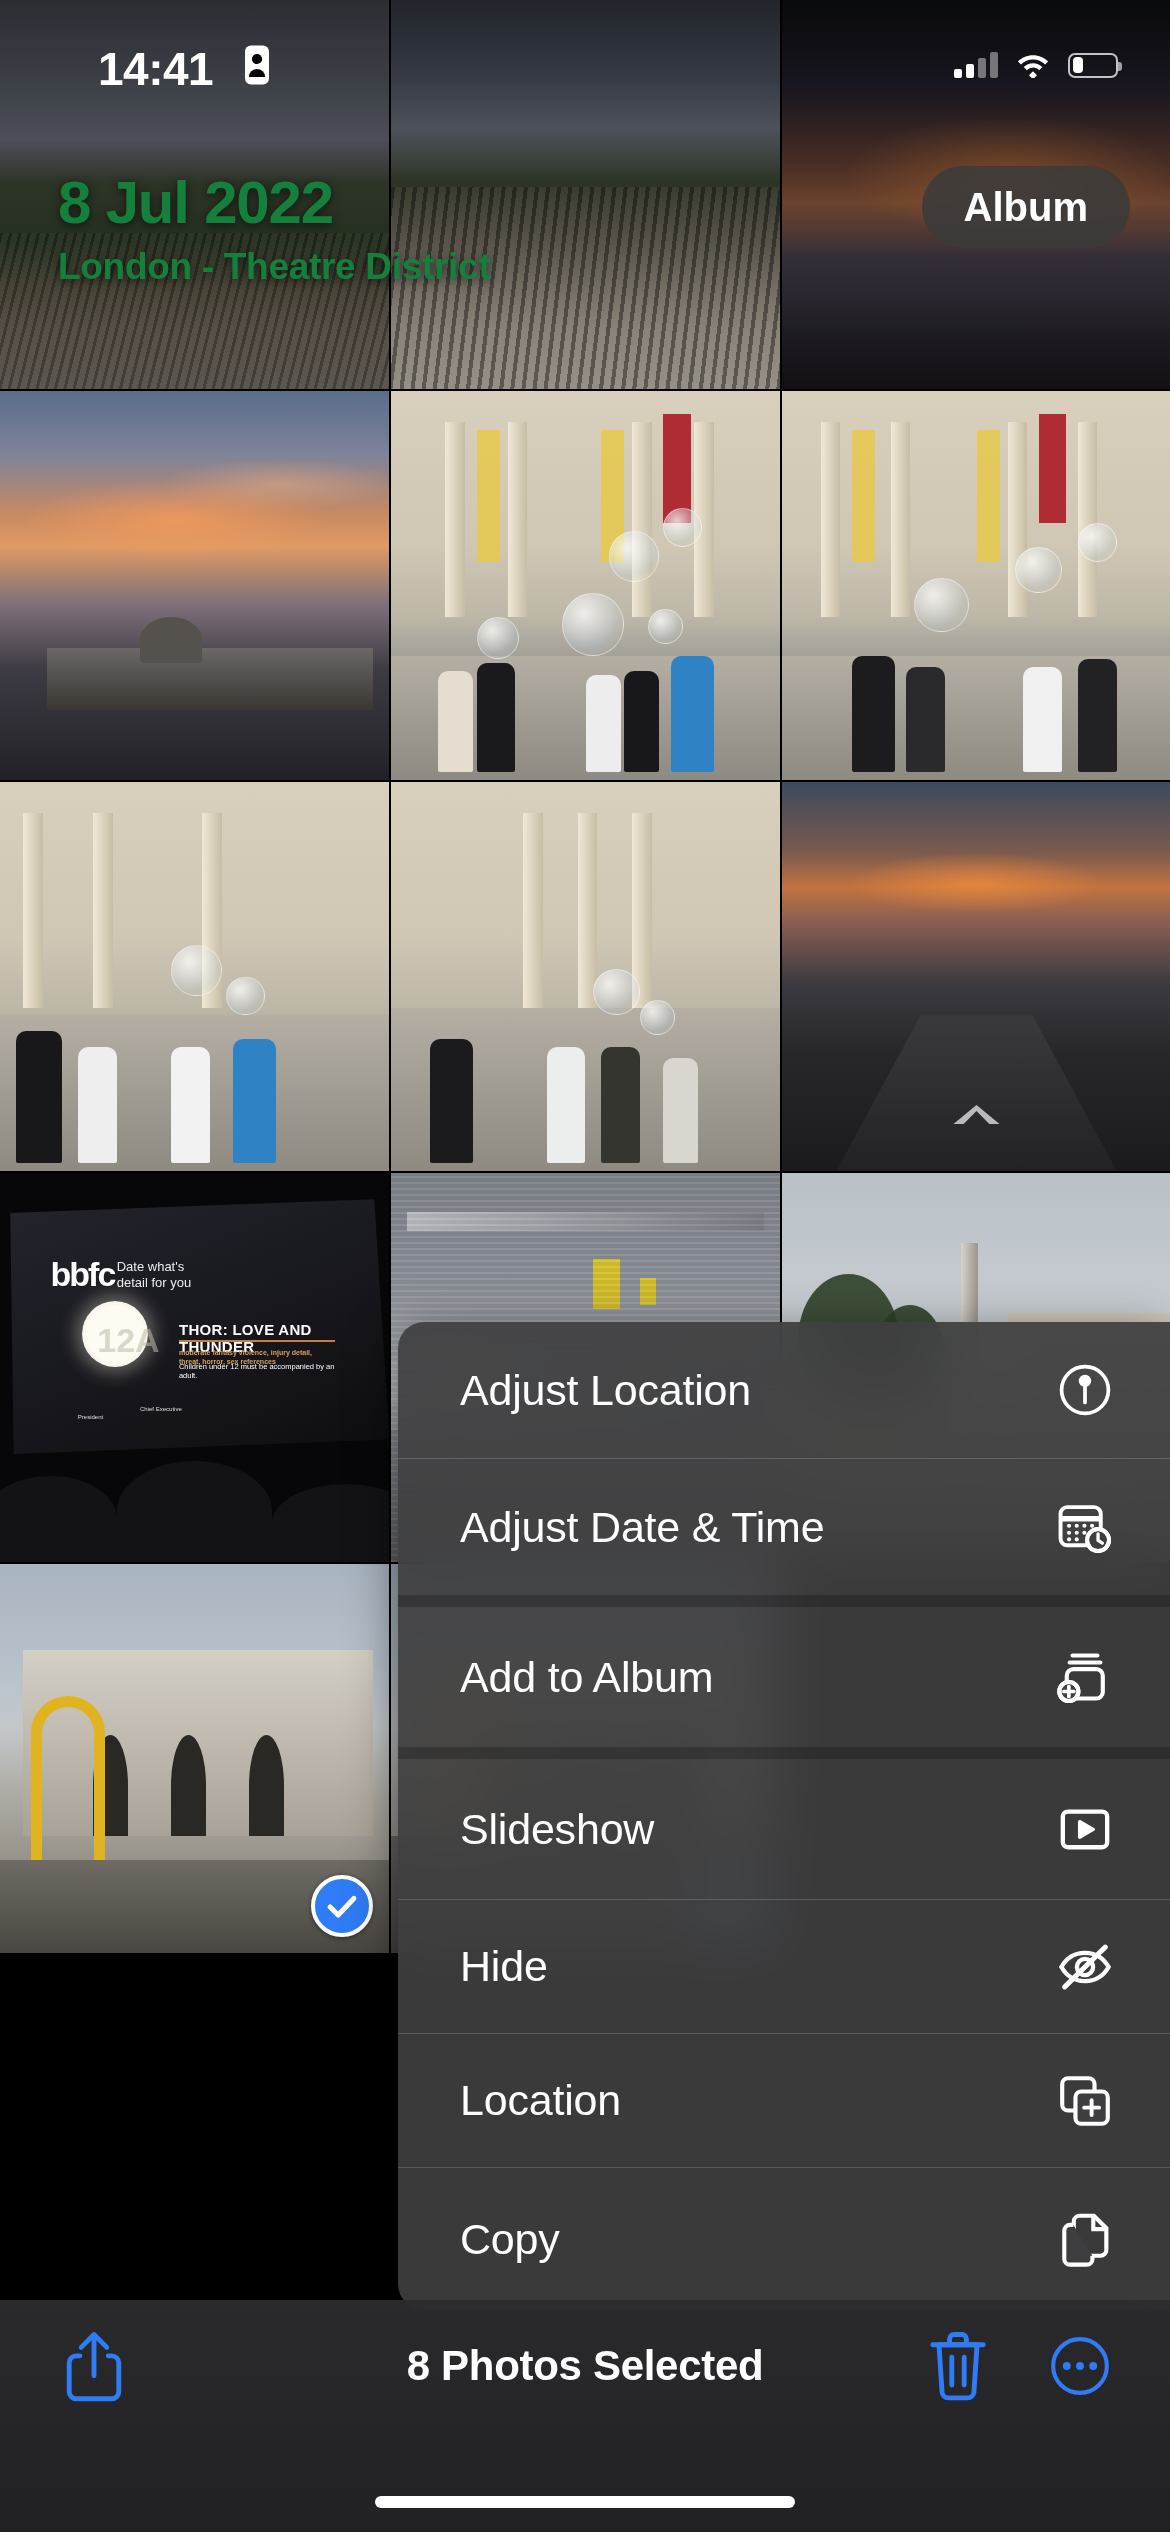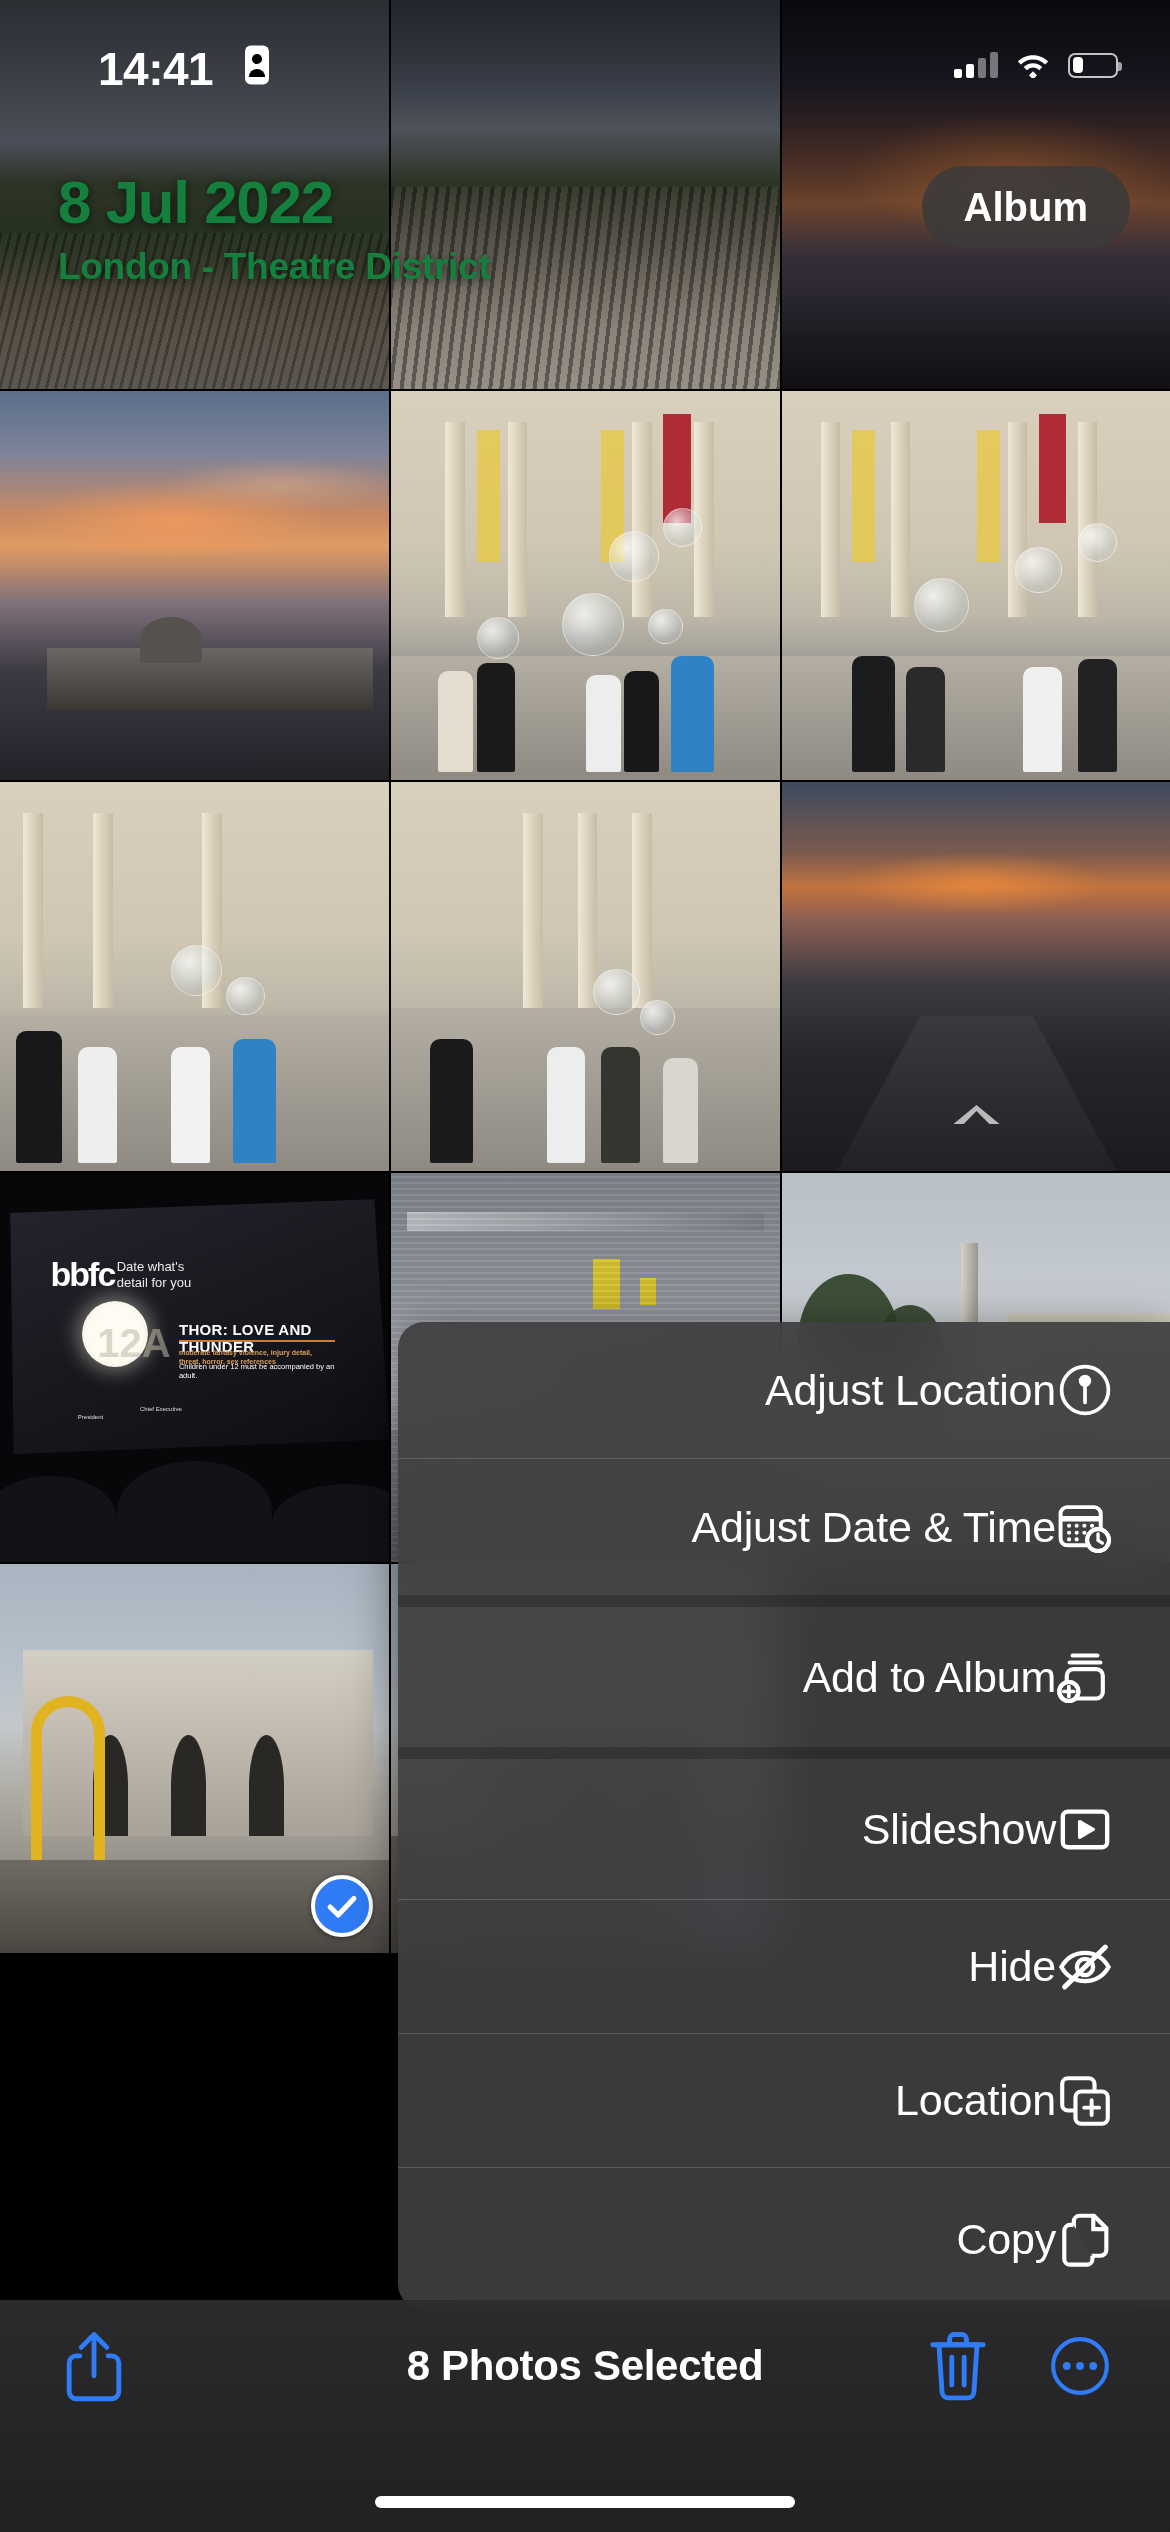--- a/index.html
+++ b/index.html
@@ -146,21 +146,21 @@
   
   #ctxMenu{
     position:absolute; left:398px; top:1322px; width:772px;
     border-radius:26px 0 0 26px; overflow:hidden;
     background:rgba(62,62,64,.93);
     backdrop-filter:blur(28px);
     box-shadow:0 12px 50px rgba(0,0,0,.5);
   }
   .mi{
     position:relative; height:auto; min-height:131px;
-    display:flex; align-items:center; justify-content:flex-end;
+    display:flex; align-items:center; justify-content:space-between;
     padding:0 56px 0 62px; color:#fff;
   }
   .mi .lbl{font-size:43px;font-weight:400;letter-spacing:-.2px;}
   .mi .ic{width:58px;height:58px;display:flex;align-items:center;justify-content:center;flex:0 0 58px;}
   .mi .ic svg{width:100%;height:100%;display:block;}
   .sep{height:1px;background:rgba(255,255,255,.16);margin:0;}
   .sepGroup{height:12px;background:rgba(0,0,0,.22);}
 
   
   #toolbar{
@@ -278,21 +278,21 @@
 
     <div class="cell">
       <div class="ph p-cinema">
         <div class="scr"></div>
         <div class="disc"></div>
         <div class="lbl" style="left:13%;top:21%;font-size:34px;letter-spacing:-2px">bbfc</div>
         <div class="lbl" style="left:30%;top:22%;font-size:13px;font-weight:400;line-height:1.25;opacity:.92">
           <span>Date what's</span><br>
           <span>detail for you</span>
         </div>
-        <div class="lbl" style="left:25%;top:38%;font-size:40px;color:rgba(190,185,165,.55)">12A</div>
+        <div class="lbl" style="left:25%;top:38%;font-size:34px;color:rgba(190,185,165,.55)">12A</div>
         <div class="lbl" style="left:46%;top:38%;font-size:15px;letter-spacing:.3px">THOR: LOVE AND THUNDER</div>
         <div style="position:absolute;left:46%;width:40%;top:43%;height:2px;background:#c87d3a"></div>
         <div class="lbl" style="left:46%;top:45%;width:40%;font-size:7px;color:#d9a05c;font-weight:700;line-height:1.3">moderate fantasy violence, injury detail, threat, horror, sex references</div>
         <div class="lbl" style="left:46%;top:48.5%;width:40%;font-size:7.5px;font-weight:400;line-height:1.3">Children under 12 must be accompanied by an adult.</div>
         <div class="lbl" style="left:20%;top:62%;font-size:6px;font-weight:400;opacity:.85">President</div>
         <div class="lbl" style="left:36%;top:60%;font-size:6px;font-weight:400;opacity:.85">Chief Executive</div>
         <div class="seat" style="left:-4%;width:34%;height:22%"></div>
         <div class="seat" style="left:30%;width:40%;height:26%"></div>
         <div class="seat" style="left:70%;width:38%;height:20%"></div>
       </div>

